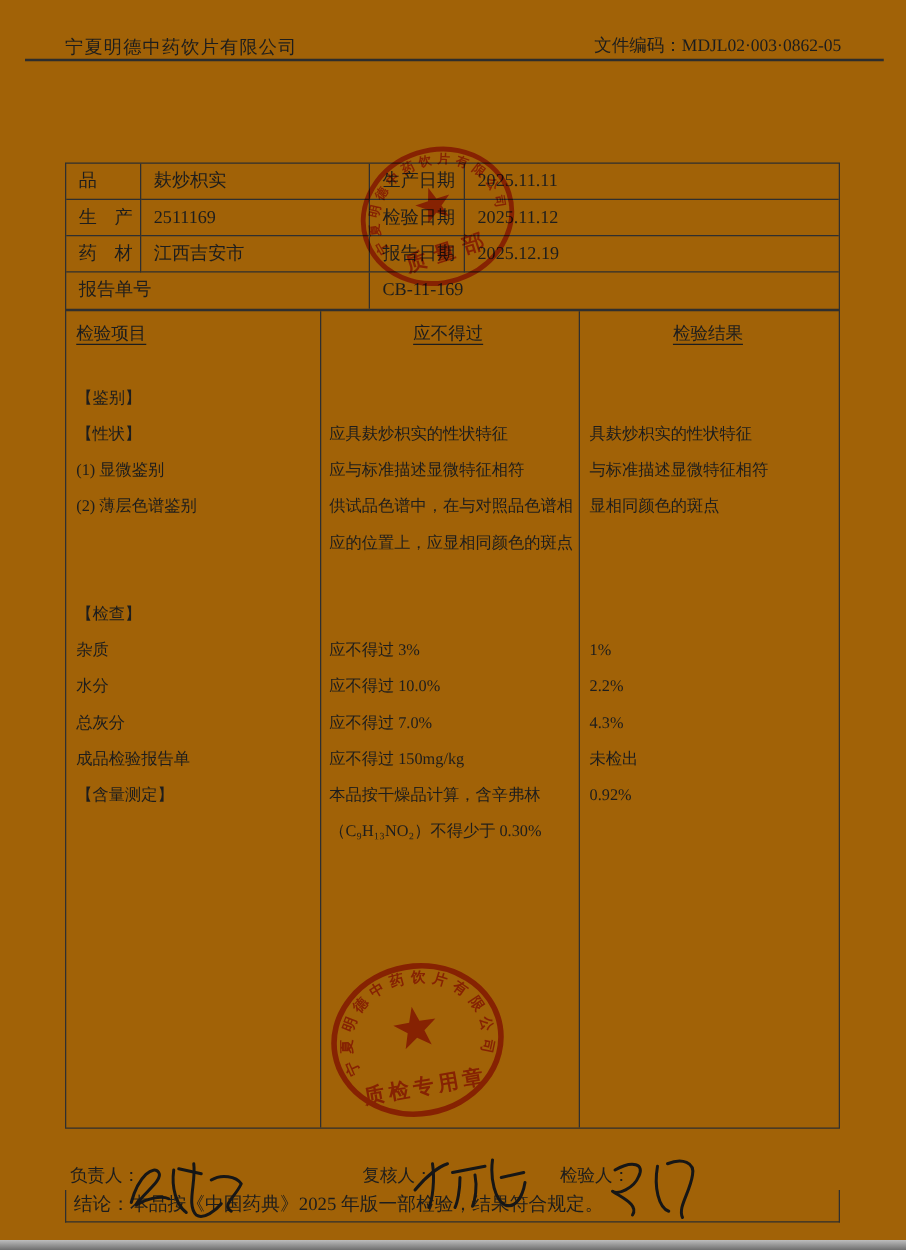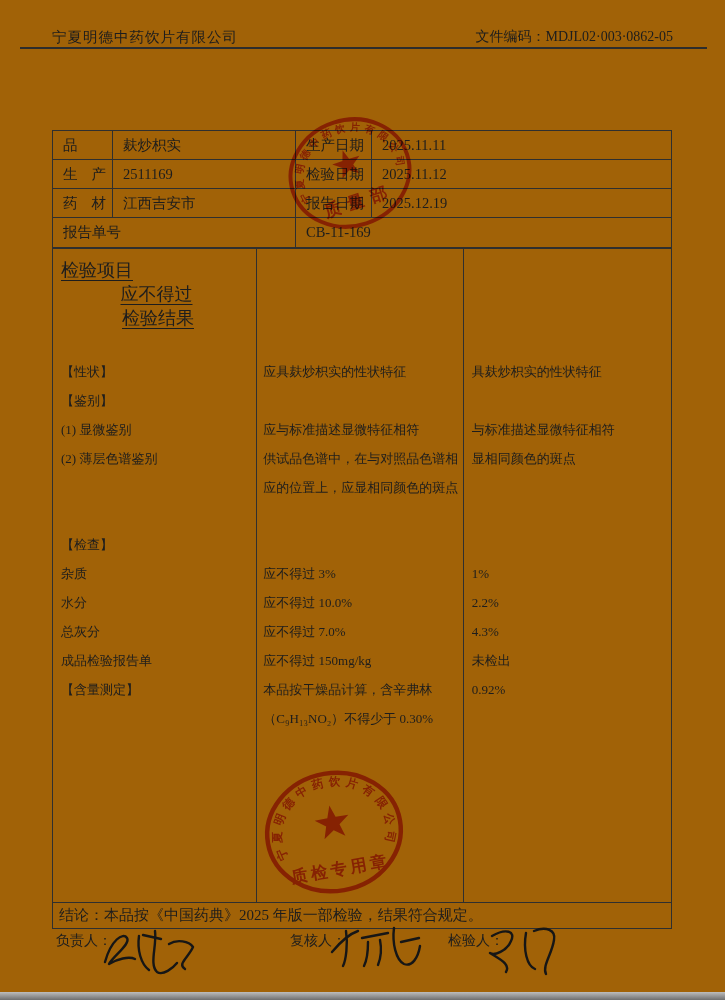--- a/index.html
+++ b/index.html
@@ -25,32 +25,32 @@
   .info > div.last-col { border-right:none; }
   .info > div.last-row { border-bottom:none; }
   .ilabel { padding:0 6px 0 6px; text-align:justify; text-align-last:justify; }
   .span2 { grid-column:1 / 3; text-align:left; text-align-last:left; padding-left:6px; }
   .span2v { grid-column:3 / 5; }
   
   .main { position:absolute; left:52px; top:248px; width:620px; height:655px;
           border:1px solid #2f2f2f; font-size:13px; }
   .vline { position:absolute; top:0; bottom:0; width:1px; background:#2f2f2f; }
   .vline.v1 { left:203px; } .vline.v2 { left:410px; }
-  .mhead { display:flex; padding-top:9px; margin-bottom:27px; font-size:18px;flex-direction:column; }
+  .mhead { display:flex; padding-top:9px; margin-bottom:27px; font-size:14px; }
   .mhead .hc { text-align:center; }
   .mhead .hc u, .mhead .hl u { text-decoration:underline; text-underline-offset:4px; }
   .mhead .hl { text-align:left; padding-left:8px; }
   .w1 { width:203px; } .w2 { width:207px; } .w3 { width:210px; }
   .mrow { display:flex; line-height:29px; }
   .mrow .c1 { width:203px; padding-left:8px; }
   .mrow .c2 { width:207px; padding-left:8px; }
   .mrow .c3 { width:210px; padding-left:10px; }
   .gap-before { margin-top:28px; }
   
-  .conclusion { position:absolute; left:52px; top:903px; width:620px; height:26px;
+  .conclusion { position:absolute; left:52px; top:952px; width:620px; height:26px;
                 border:1px solid #2f2f2f; border-top:none; line-height:24px;
                 padding-left:6px; font-size:15px; }
   
   .sig-label { position:absolute; top:932px; font-size:14px; }
   .sl1 { left:56px; } .sl2 { left:290px; } .sl3 { left:448px; }
   .sig { position:absolute; }
   .sig path { fill:none; stroke:#161616; stroke-width:2.4; stroke-linecap:round; stroke-linejoin:round; }
   .sg1 { left:95px;  top:922px; }
   .sg2 { left:322px; top:916px; }
   .sg3 { left:478px; top:918px; }
@@ -96,28 +96,28 @@
     <div class="vline v1"></div>
     <div class="vline v2"></div>
 
     <div class="mhead">
       <div class="hl w1"><u>检验项目</u></div>
       <div class="hc w2"><u>应不得过</u></div>
       <div class="hc w3"><u>检验结果</u></div>
     </div>
 
     <div class="mrow">
+      <div class="c1">【鉴别】</div>
+      <div class="c2"></div>
+      <div class="c3"></div>
+    </div>
+    <div class="mrow">
       <div class="c1">【性状】</div>
       <div class="c2">应具麸炒枳实的性状特征</div>
       <div class="c3">具麸炒枳实的性状特征</div>
-    </div>
-    <div class="mrow">
-      <div class="c1">【鉴别】</div>
-      <div class="c2"></div>
-      <div class="c3"></div>
     </div>
     <div class="mrow">
       <div class="c1">(1) 显微鉴别</div>
       <div class="c2">应与标准描述显微特征相符</div>
       <div class="c3">与标准描述显微特征相符</div>
     </div>
     <div class="mrow">
       <div class="c1">(2) 薄层色谱鉴别</div>
       <div class="c2">供试品色谱中，在与对照品色谱相应的位置上，应显相同颜色的斑点</div>
       <div class="c3">显相同颜色的斑点</div>

